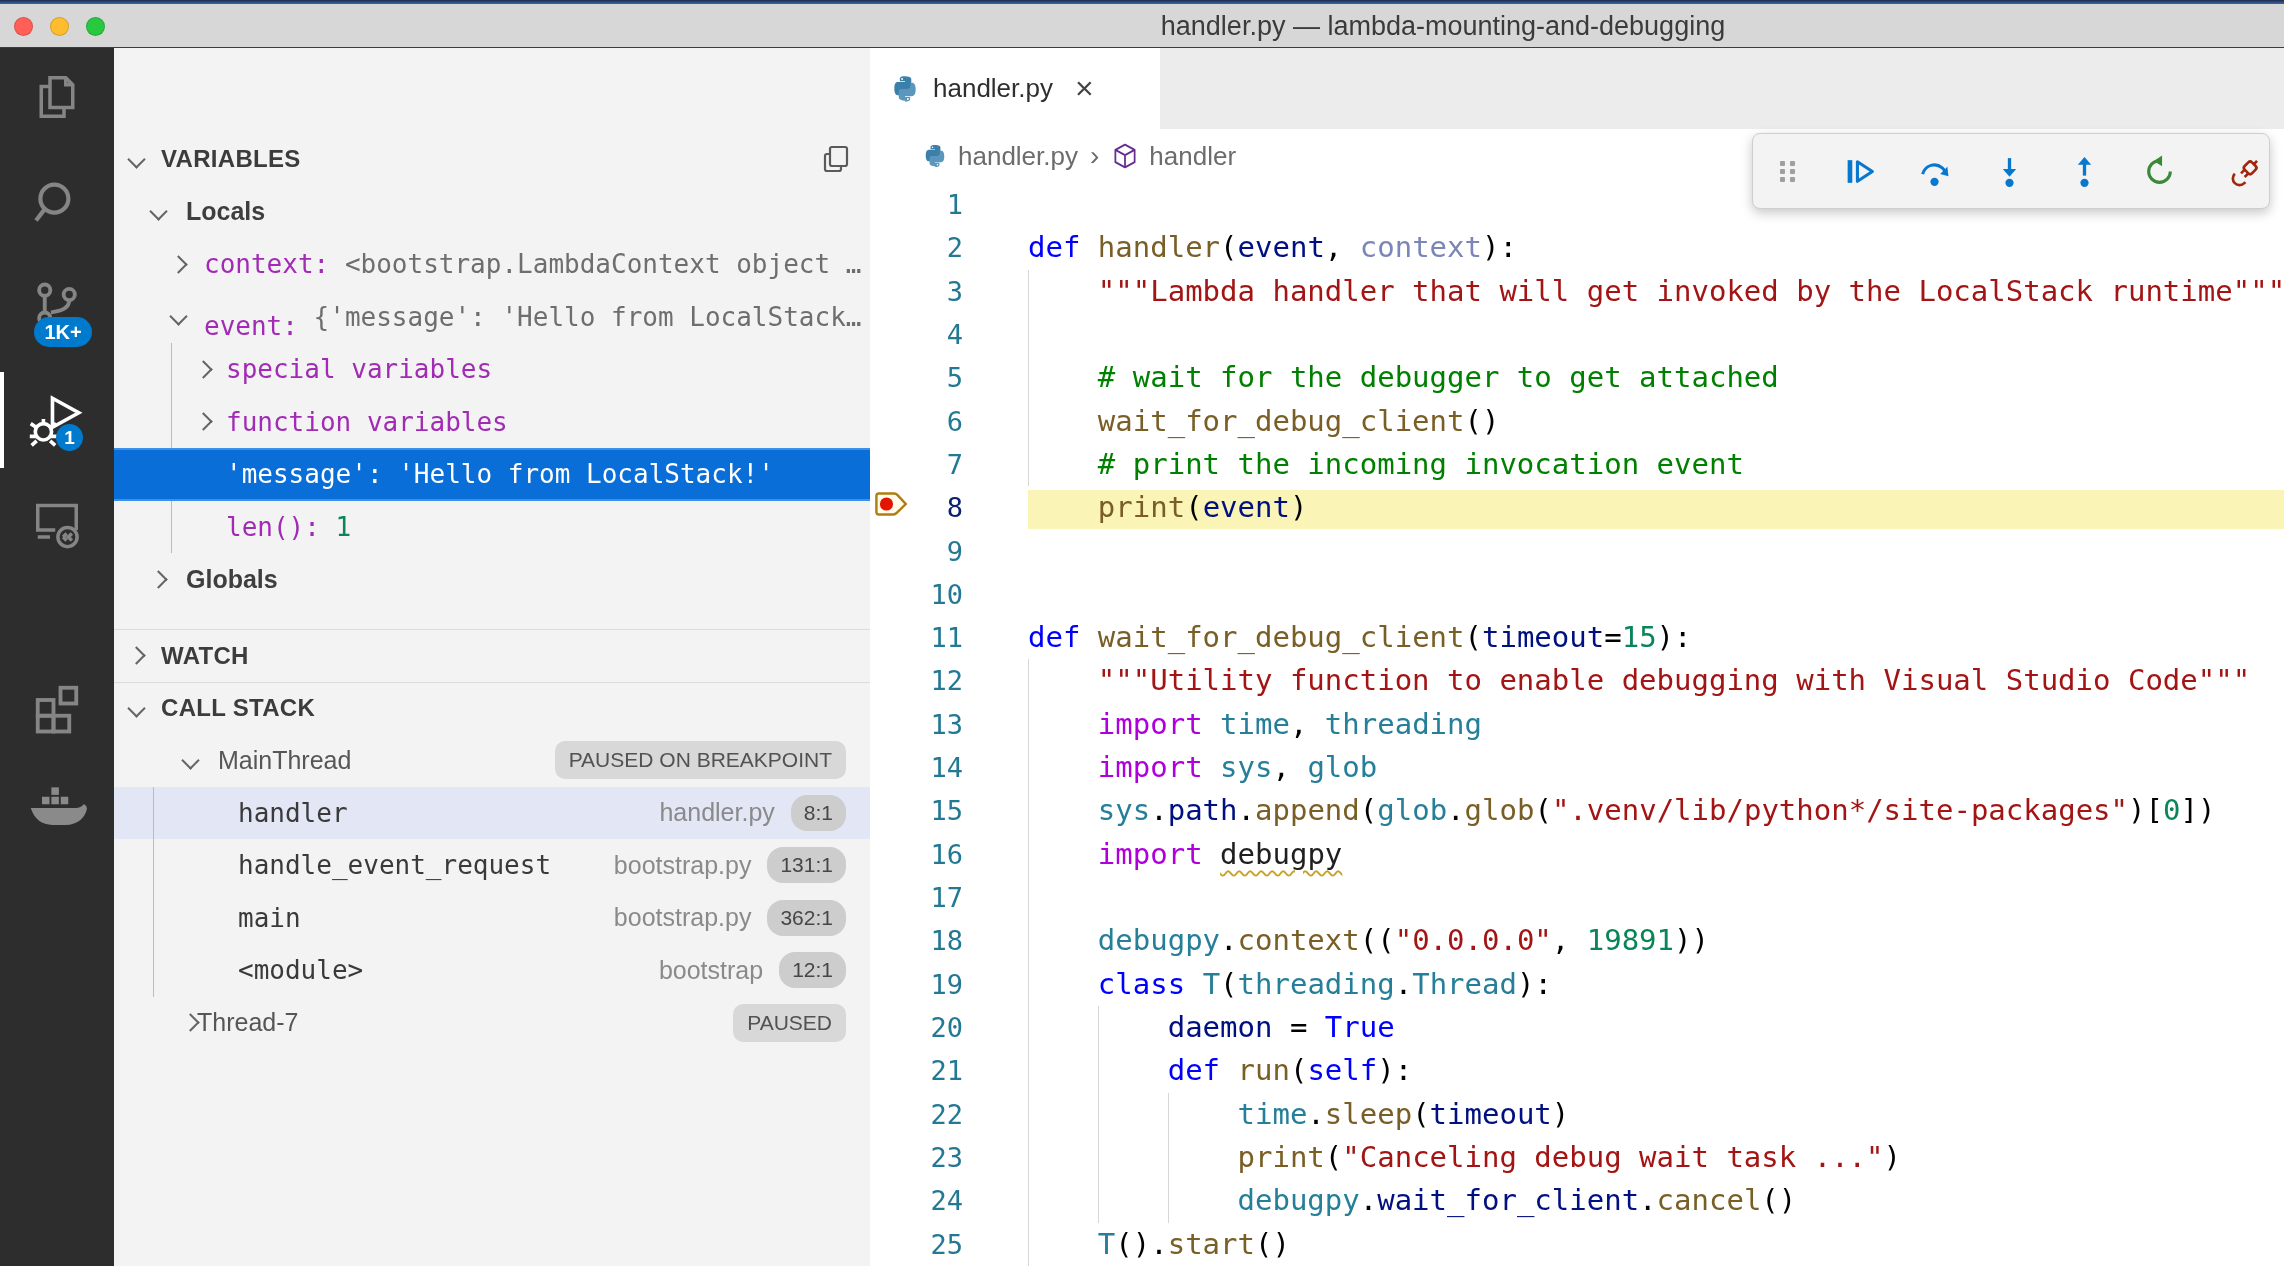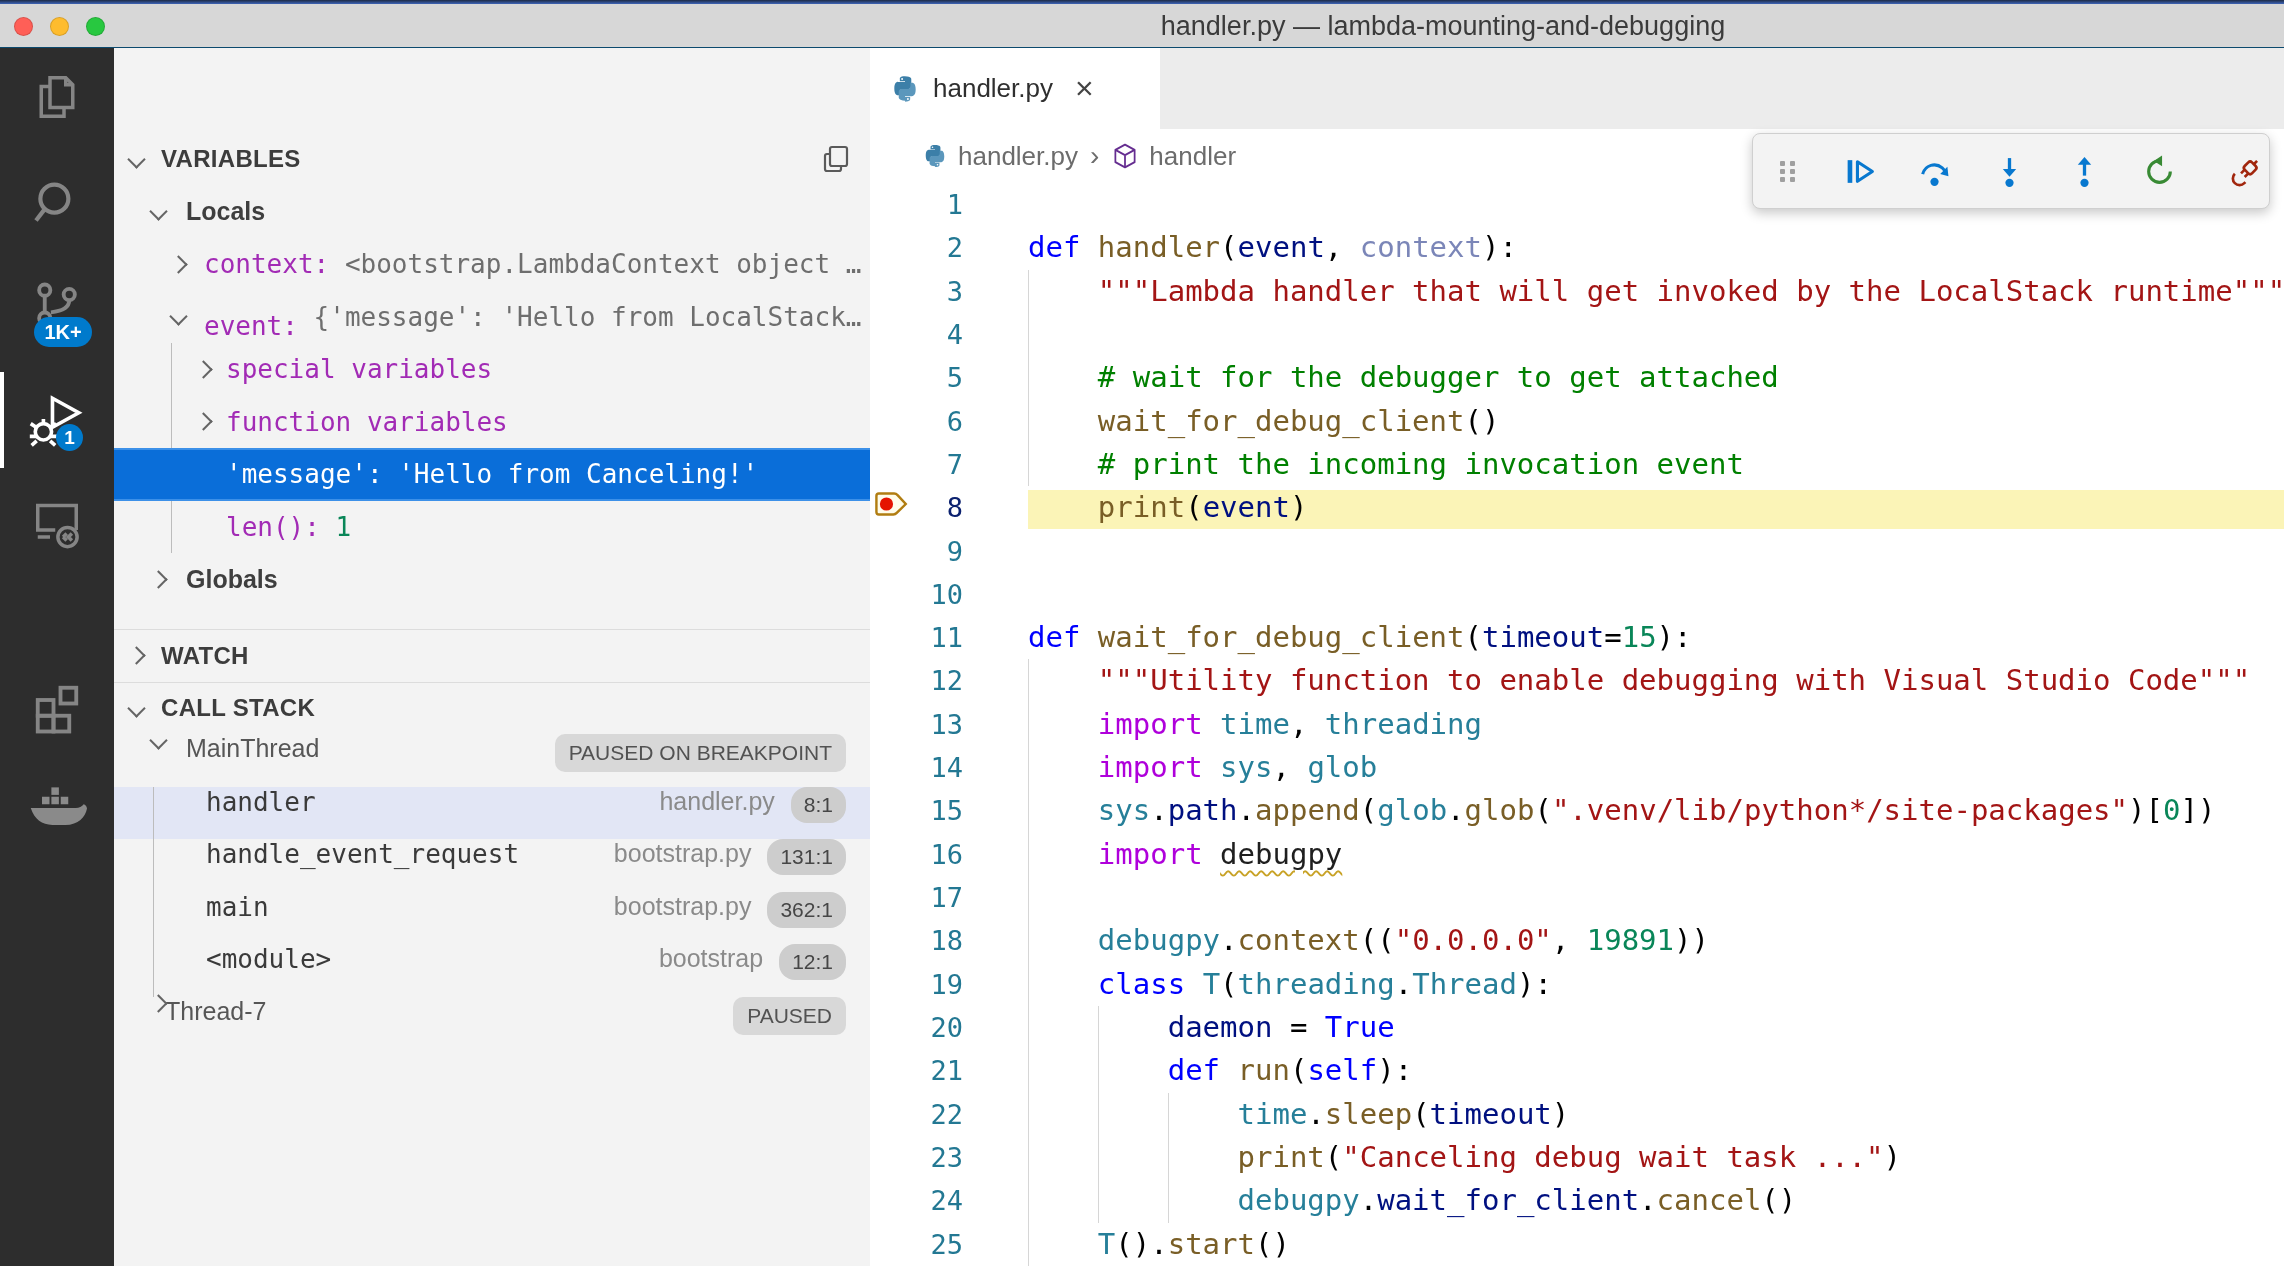--- a/index.html
+++ b/index.html
@@ -49,21 +49,21 @@
   .vval.green { color:#098658; }
   .vrow.selected { background:#0a6ed9; border-top:2px solid #3c90e8; border-bottom:2px solid #3c90e8; }
   .vrow.selected .vname, .vrow.selected .vval { color:#fff; }
   .copy-ic { position:absolute; left:706px; top:10px; }
   .tguide { position:absolute; width:1px; background:#bcbcbc; }
   .spacer { height:23.5px; }
   .sect-top { border-top:1px solid #dcdcdc; }
   .thread-label { font-size:25px; color:#565656; }
   .badge { background:#d8d8d8; color:#525252; font-size:21px; border-radius:10px; padding:7px 14px; white-space:nowrap; }
   .badge.pos { background:#cdcdcd; color:#464646; border-radius:16px; padding:6px 13px; }
-  .csrow { position:relative; height:52.5px; display:flex; align-items:flex-start; padding-right:24px; }
+  .csrow { position:relative; height:52.5px; display:flex; align-items:center; padding-right:24px;padding-left:32px; }
   .csrow.selected { background:#e2e6f5; }
   .cs-name { font-family:"DejaVu Sans Mono",monospace; font-size:26px; color:#3a3a3a; }
   .cs-file { margin-left:auto; font-size:25px; color:#8a8a8a; padding-right:16px; }
 
   
   .editor { position:absolute; left:870px; top:48px; width:1414px; height:1218px; background:#fff; }
   .tabbar { position:absolute; left:0; top:0; width:100%; height:81px; background:#ececec; }
   .tab { position:absolute; left:0; top:0; width:290px; height:81px; background:#fff; display:flex; align-items:center; }
   .tab svg { margin-left:20px; }
   .tab-label { margin-left:13px; font-size:26px; color:#2f2f2f; }
@@ -197,21 +197,21 @@
         <div class="vrow">
           <span class="chev right" style="margin-left: 83px; flex: 0 0 auto;"></span>
           <span class="mono vname" style="margin-left: 16px;">special variables</span>
         </div>
         <div class="vrow">
           <span class="chev right" style="margin-left: 83px; flex: 0 0 auto;"></span>
           <span class="mono vname" style="margin-left: 16px;">function variables</span>
         </div>
         <div class="vrow selected">
           <span class="mono vname" style="margin-left: 112px;">'message':</span>
-          <span class="mono vval"> 'Hello from Canceling!'</span>
+          <span class="mono vval"> 'Hello from LocalStack!'</span>
         </div>
         <div class="vrow">
           <span class="mono vname" style="margin-left: 112px;">len():</span>
           <span class="mono vval green"> 1</span>
         </div>
         <div class="vrow">
           <span class="chev right" style="margin-left: 38px; flex: 0 0 auto;"></span>
           <span class="scope-label" style="margin-left: 21px;">Globals</span>
         </div>
         <div class="spacer"></div>

